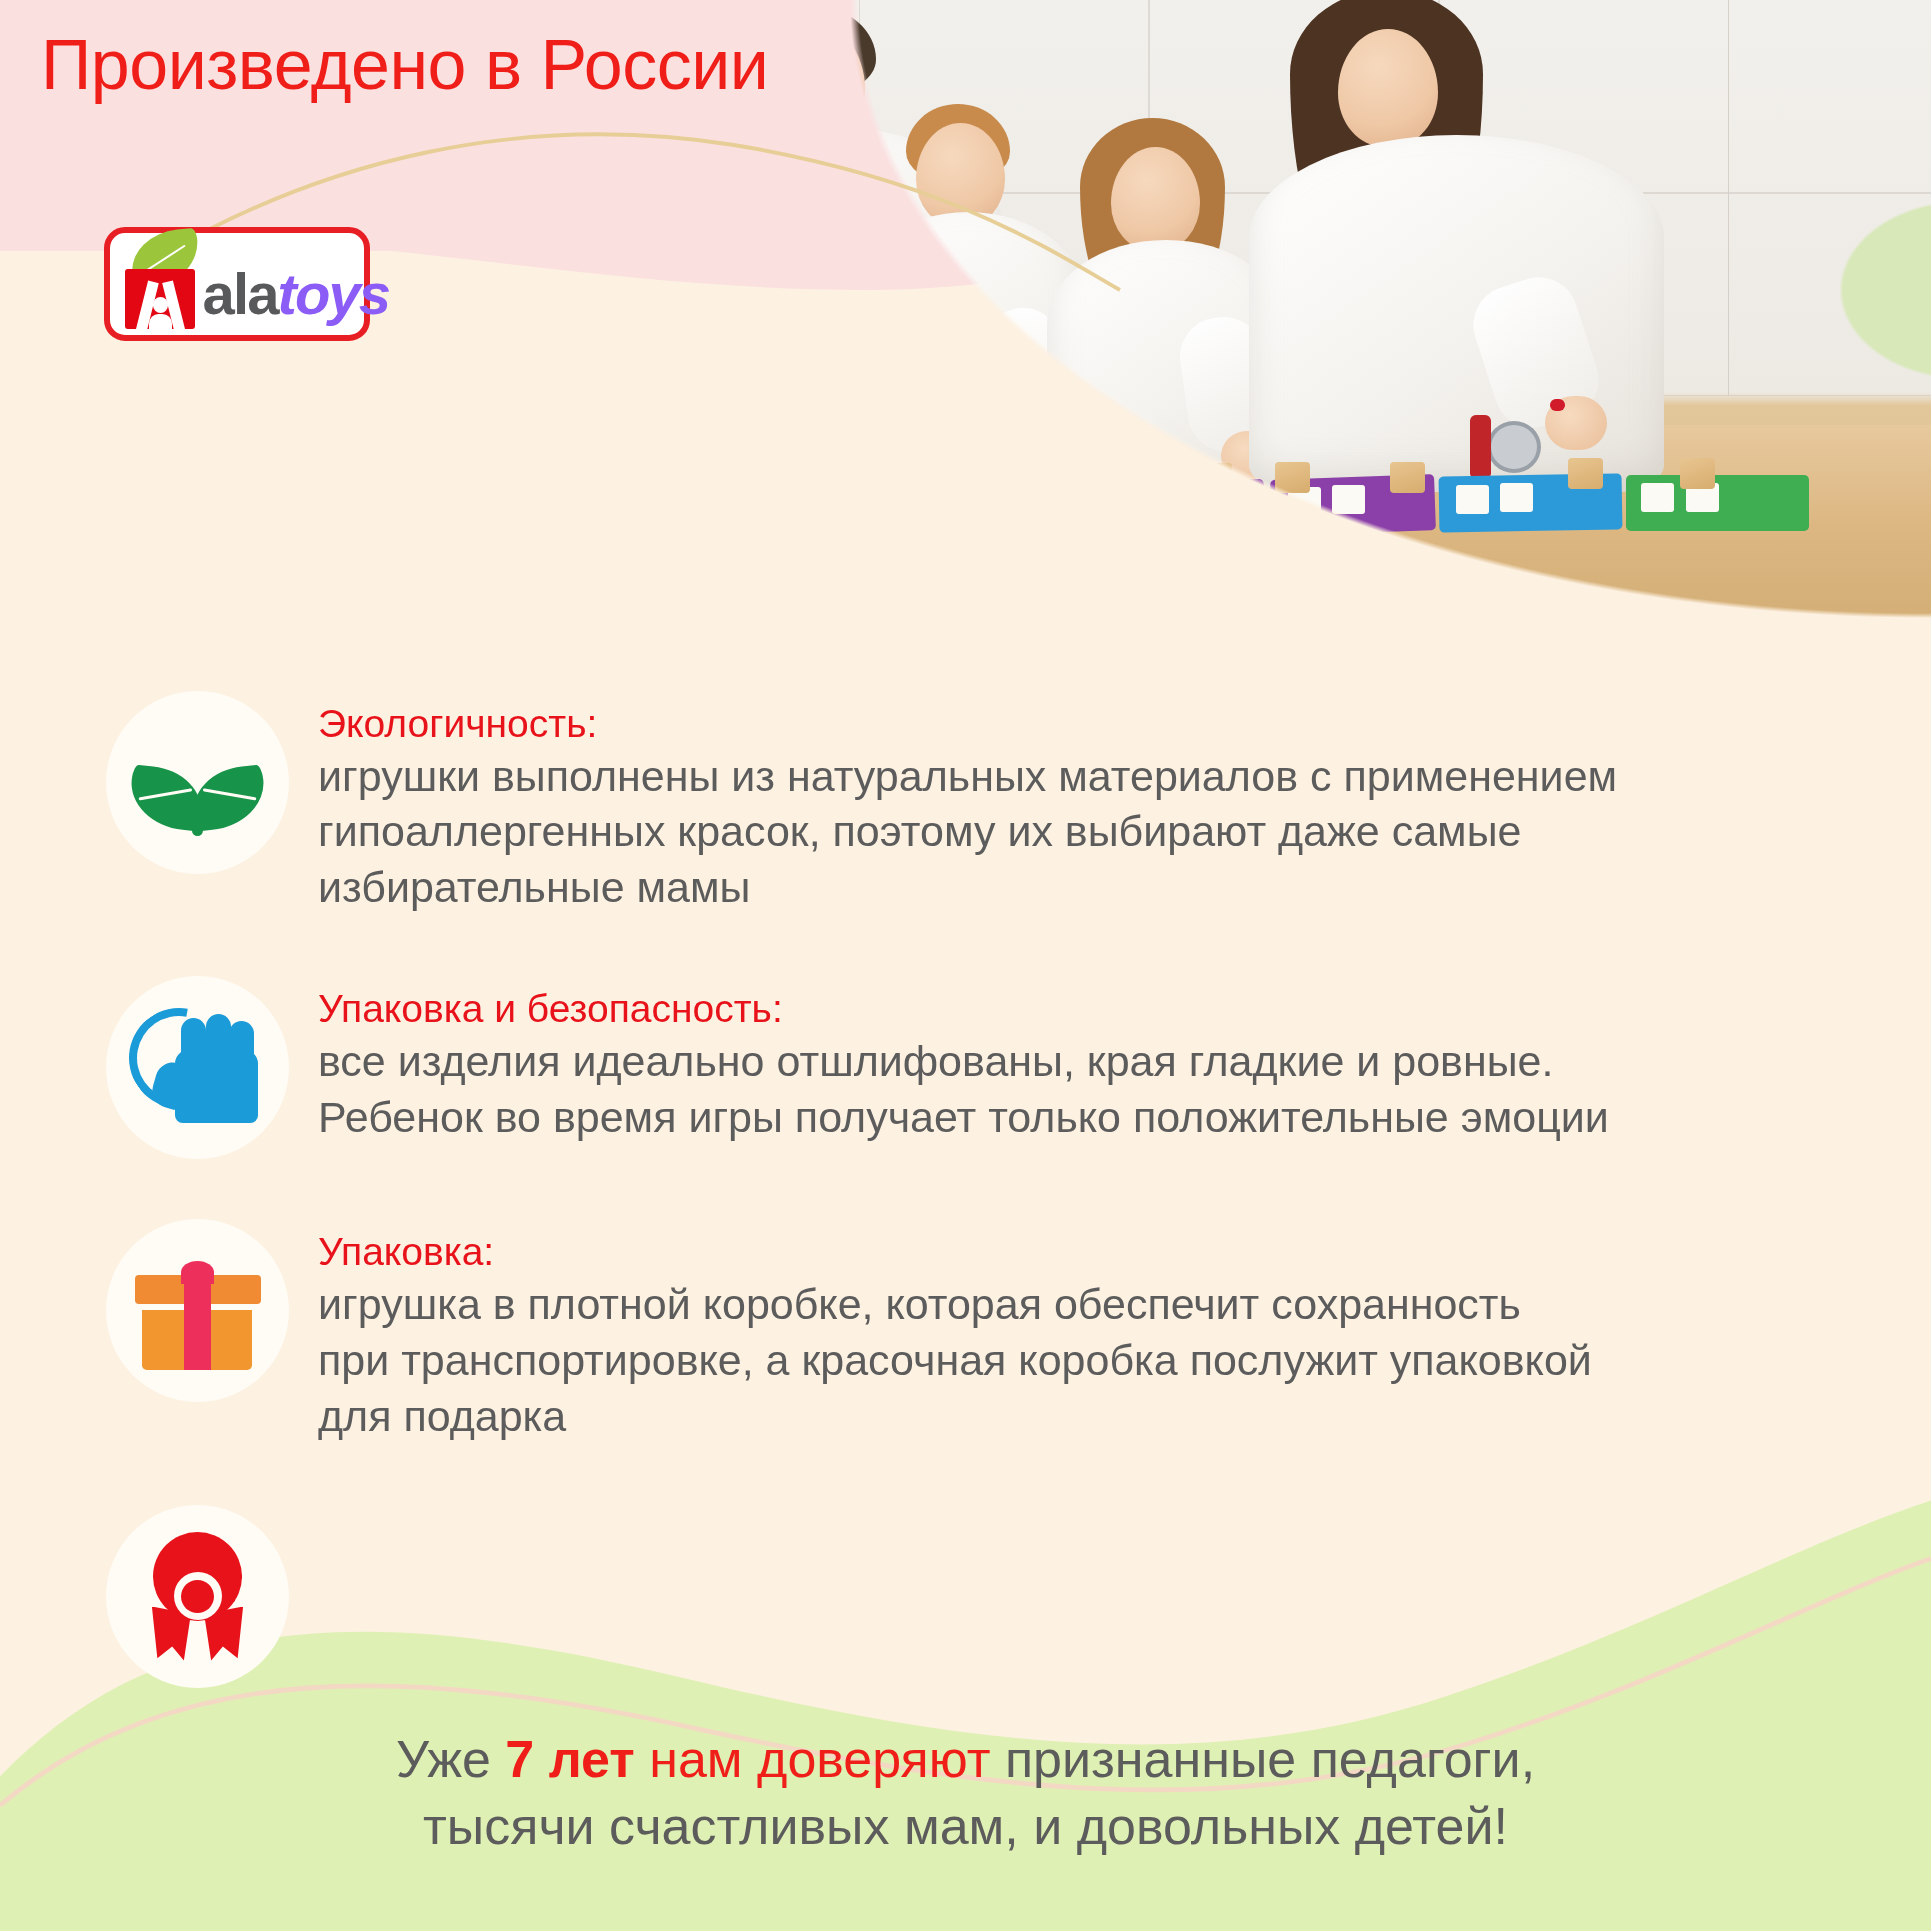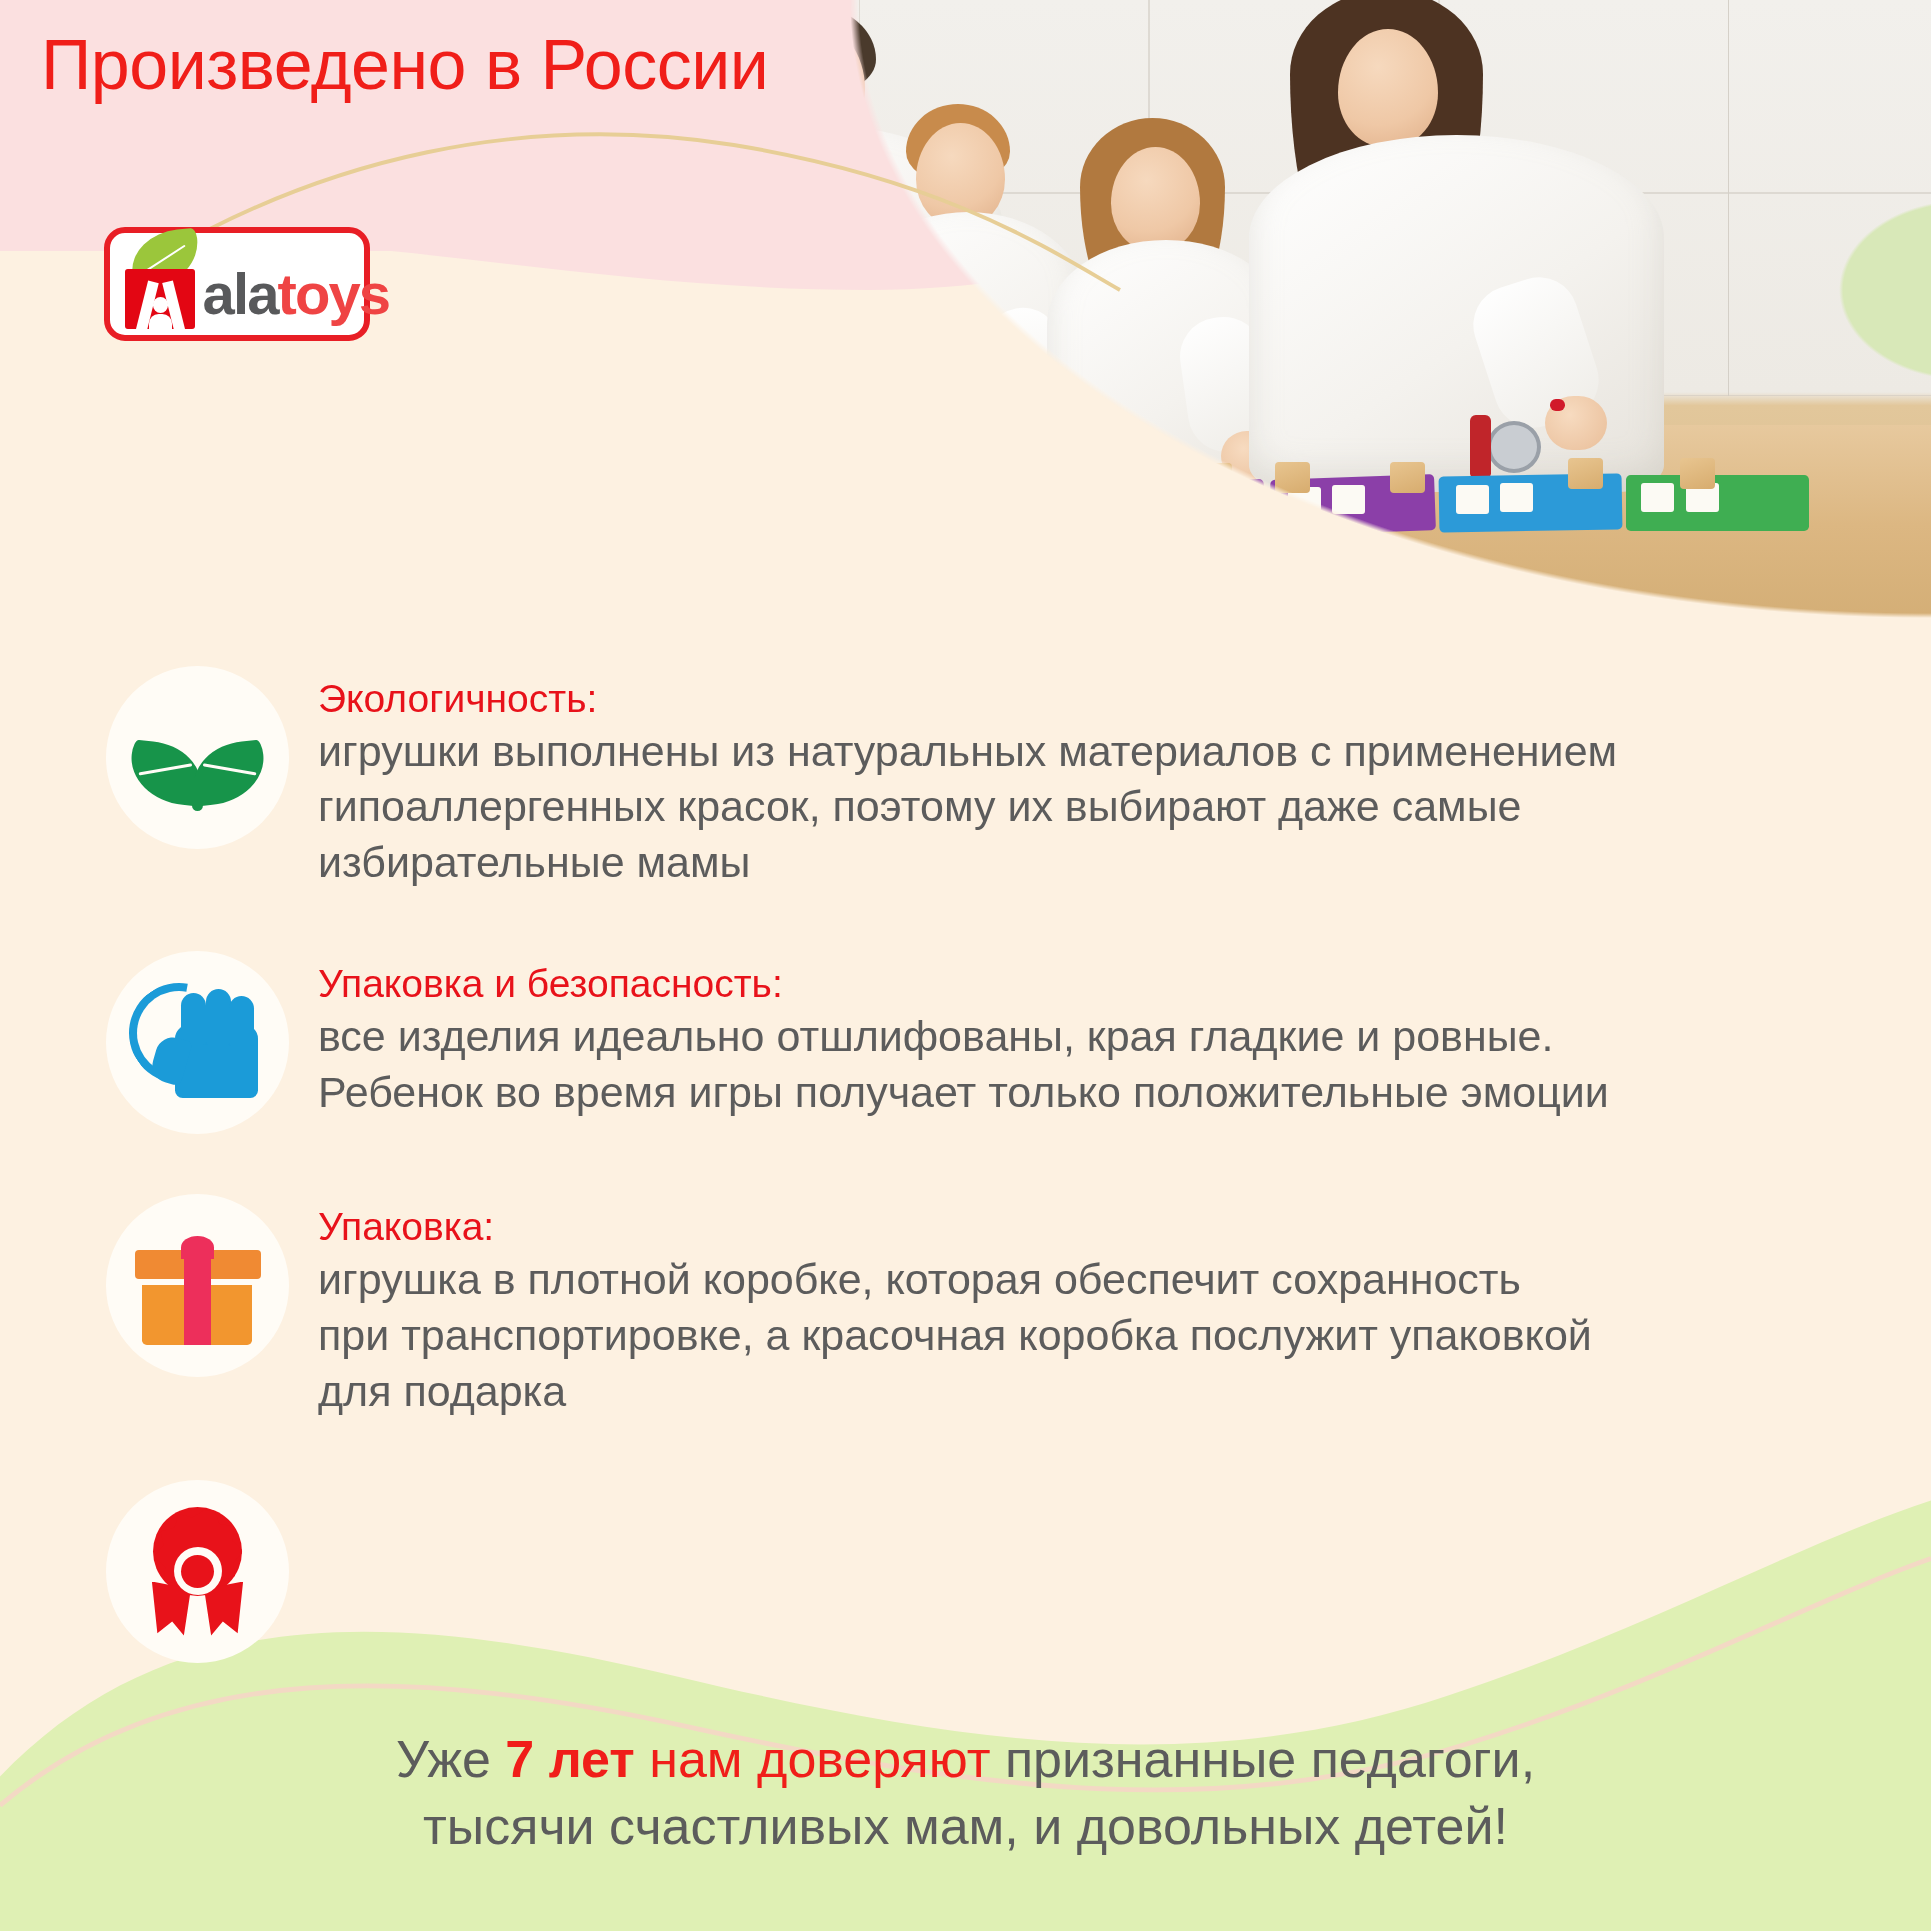--- a/index.html
+++ b/index.html
@@ -155,24 +155,24 @@
   }
   .logo-a-body {
     position:absolute; left:50%; bottom:0; margin-left:-11.6px;
     width:23px; height:15.4px; background:#FFFFFF; border-radius:9.7px 9.7px 0 0;
   }
   .logo-text {
     font-size: 58px; font-weight: 700; letter-spacing: -1.9px;
     line-height: 1; margin-left: 3.9px; padding-bottom: 5.8px;
   }
   .logo-ala { color:#58595B; }
-  .logo-toys { color:#ef4444; }
-
-  
-  .features { position:absolute; left:0; top:666px; width:1931px; z-index:20; }
+  .logo-toys { color:#8b5cf6;font-style:italic; }
+
+  
+  .features { position:absolute; left:0; top:691px; width:1931px; z-index:20; }
   .feature { position:relative; display:flex; align-items:flex-start; }
   .f-icon {
     flex:none; width:183px; height:183px; margin-left:106px;
     background:#FFFCF6; border-radius:50%;
     display:flex; align-items:center; justify-content:center;
     position:relative;
   }
   .f-text { margin-left:29px; padding-top:7.7px; }
   .f-title { color:#E8121A; font-size:39px; line-height:1.28; }
   .f-body  { color:#5C5C5C; font-size:43px; line-height:1.30; white-space:pre-line; }

